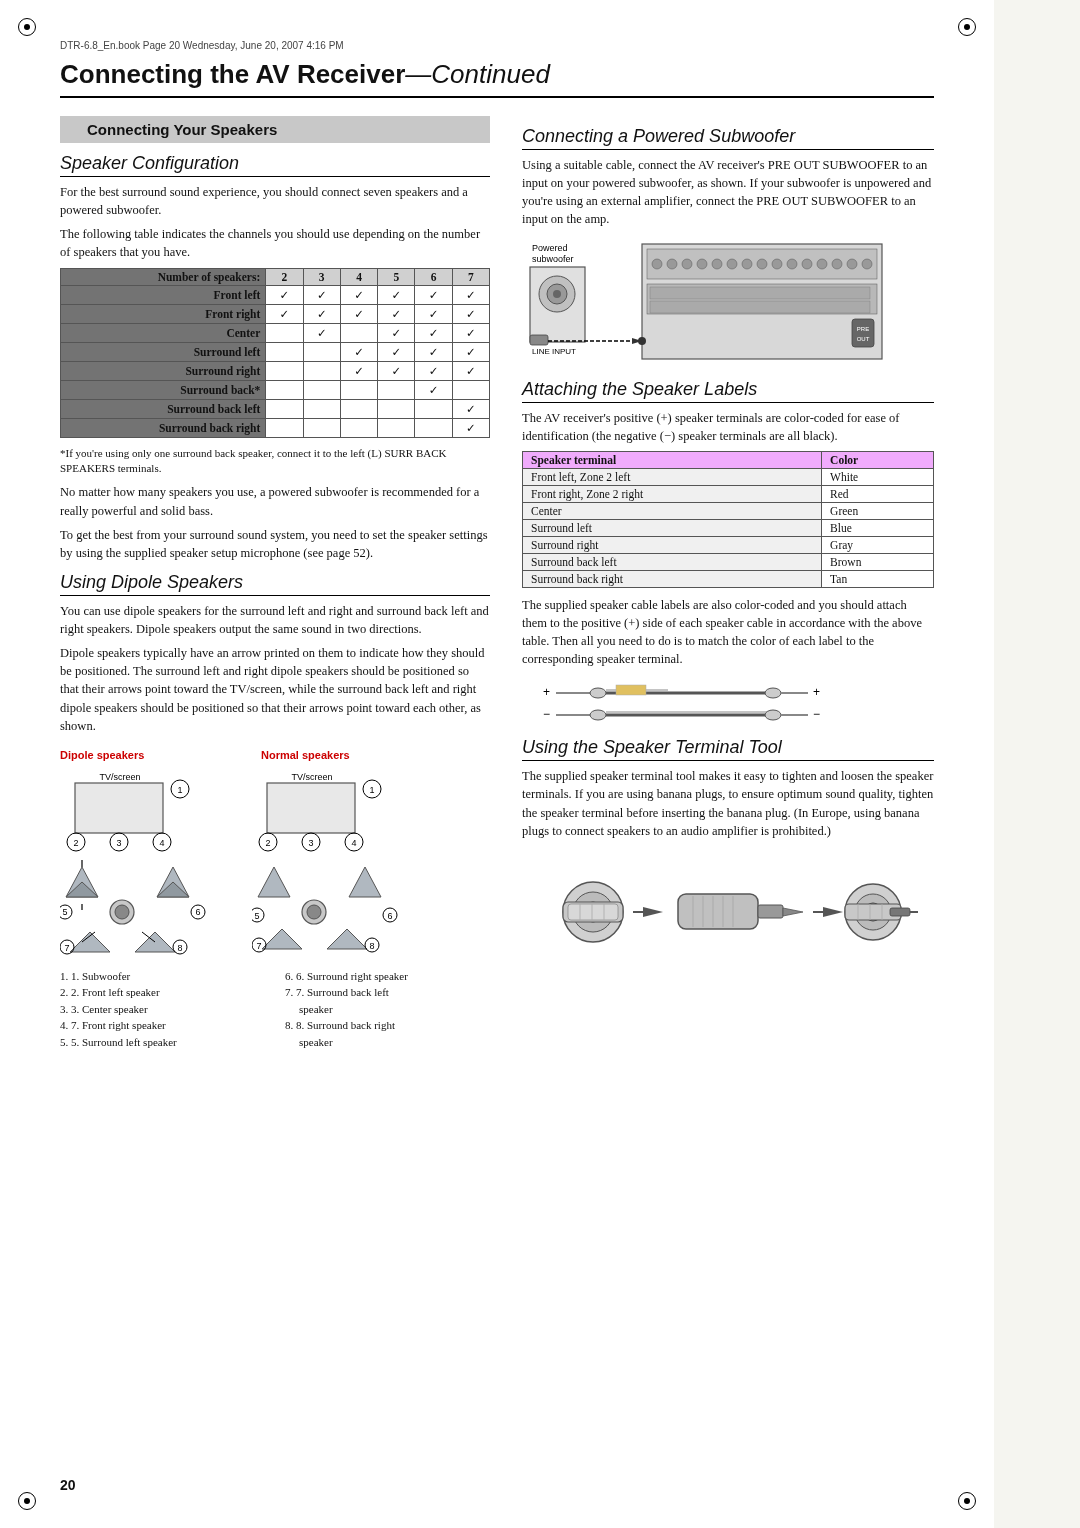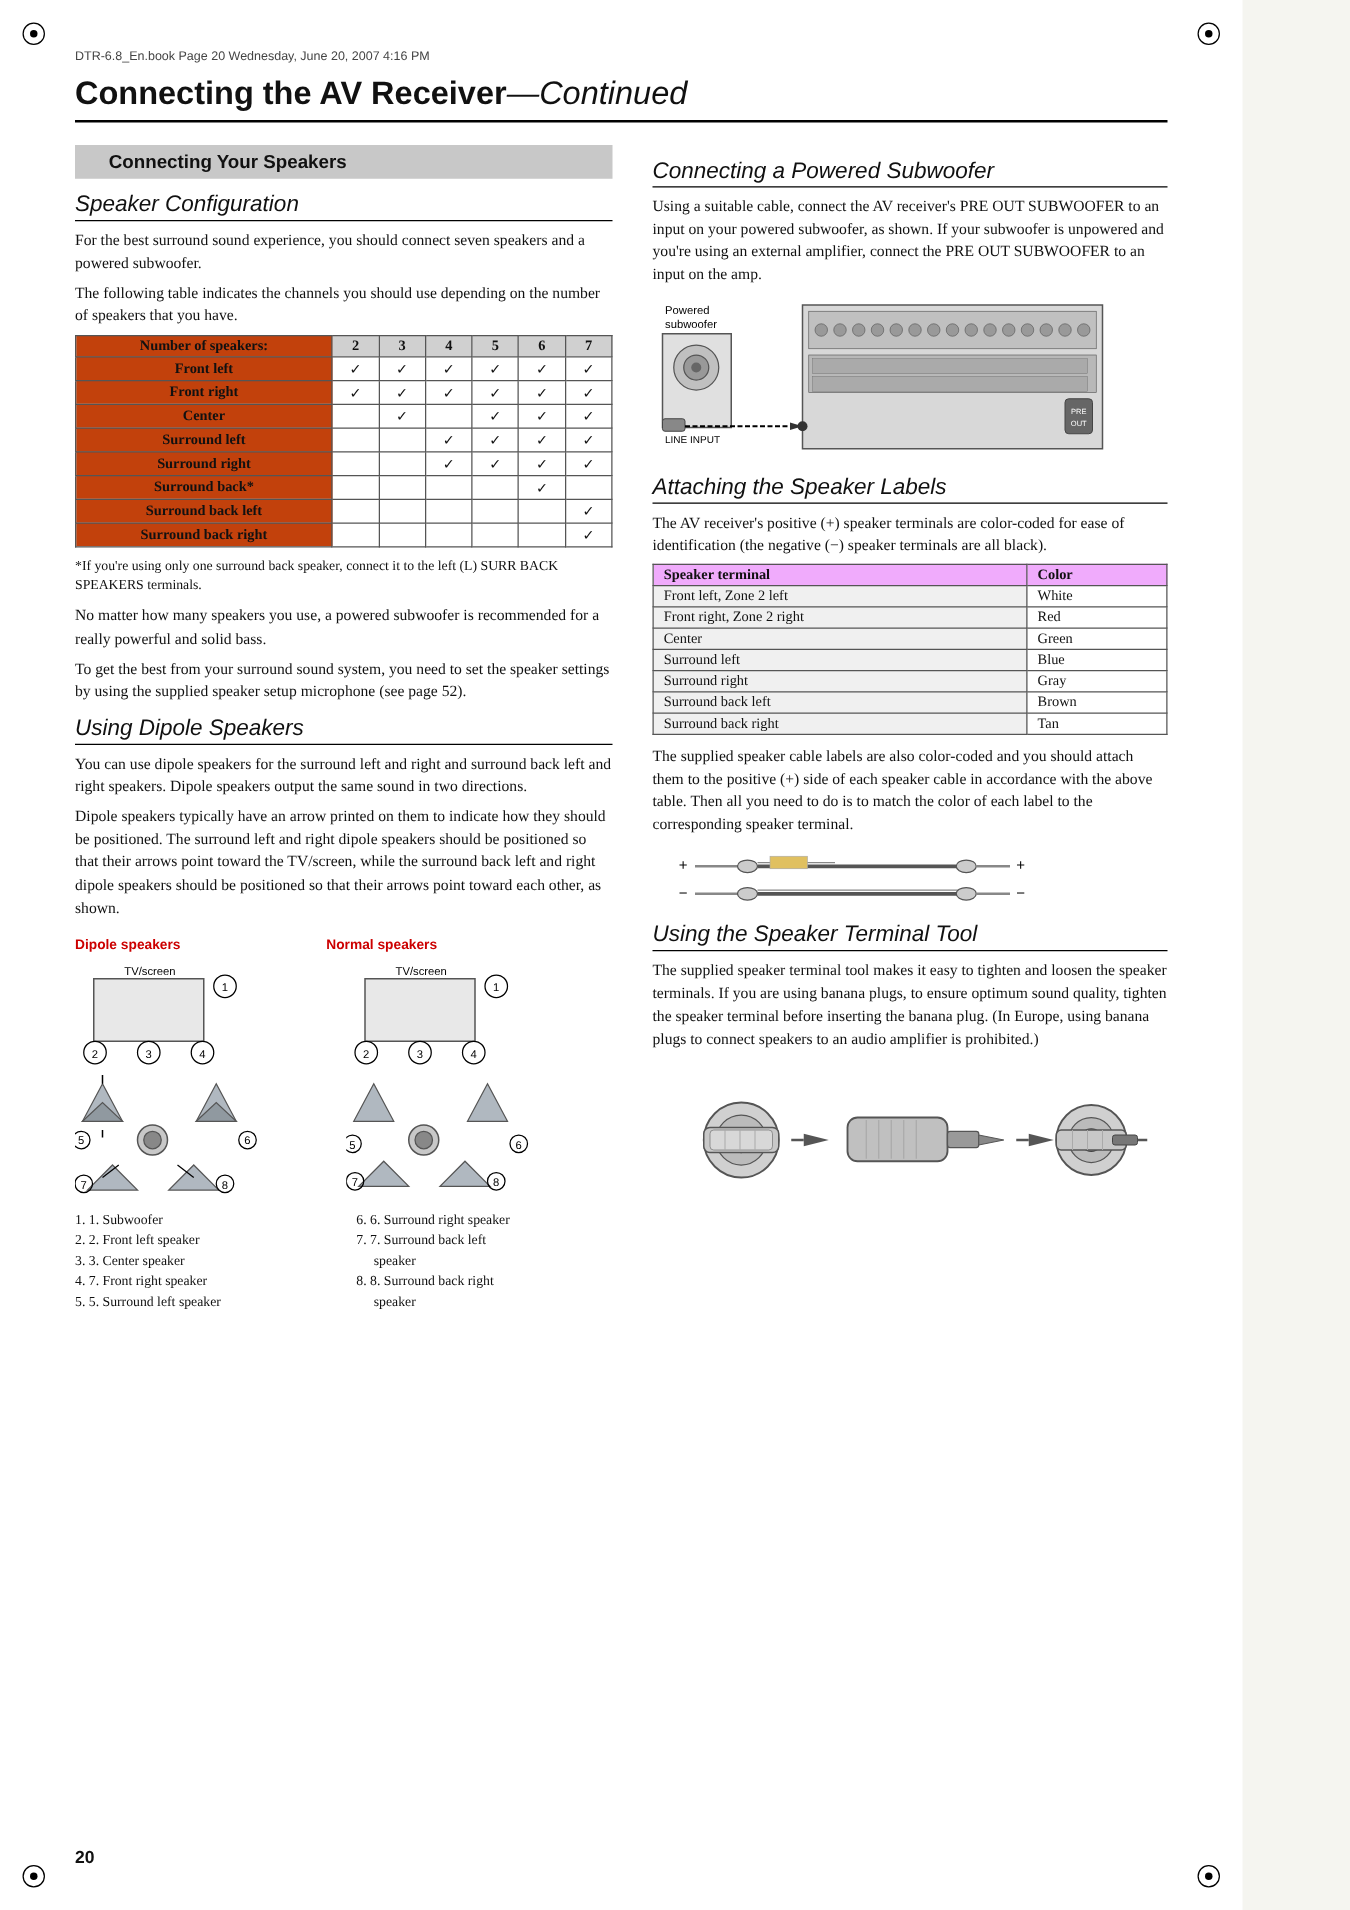--- a/index.html
+++ b/index.html
@@ -106,23 +106,23 @@
       border-collapse: collapse;
       font-size: 11.5px;
       margin-bottom: 8px;
     }
     .config-table th, .config-table td {
       border: 1px solid #555;
       padding: 2px 5px;
       text-align: center;
     }
     .config-table th:first-child, .config-table td:first-child {
-      text-align: center;
+      text-align: right;
       font-weight: bold;
-      background: #c2410c;
+      background: #737373;
       min-width: 110px;
       margin-top: 36px;
     }
     .config-table th {
       background: #d0d0d0;
       font-weight: bold;
     }
 
     .footnote {
       font-size: 11px;
@@ -139,21 +139,21 @@
       margin-bottom: 4px;
     }
     .diagram-label {
       font-size: 11px;
       font-weight: bold;
       color: #c00;
       font-family: Arial, sans-serif;
     }
     .diagrams-row {
       display: flex;
-      gap: 32px;
+      gap: 7px;
       align-items: flex-start;
     }
     .diagram-box {
       width: 185px;
       height: 195px;
       position: relative;
       border: none;
     }
     .diagram-svg {
       width: 185px;

